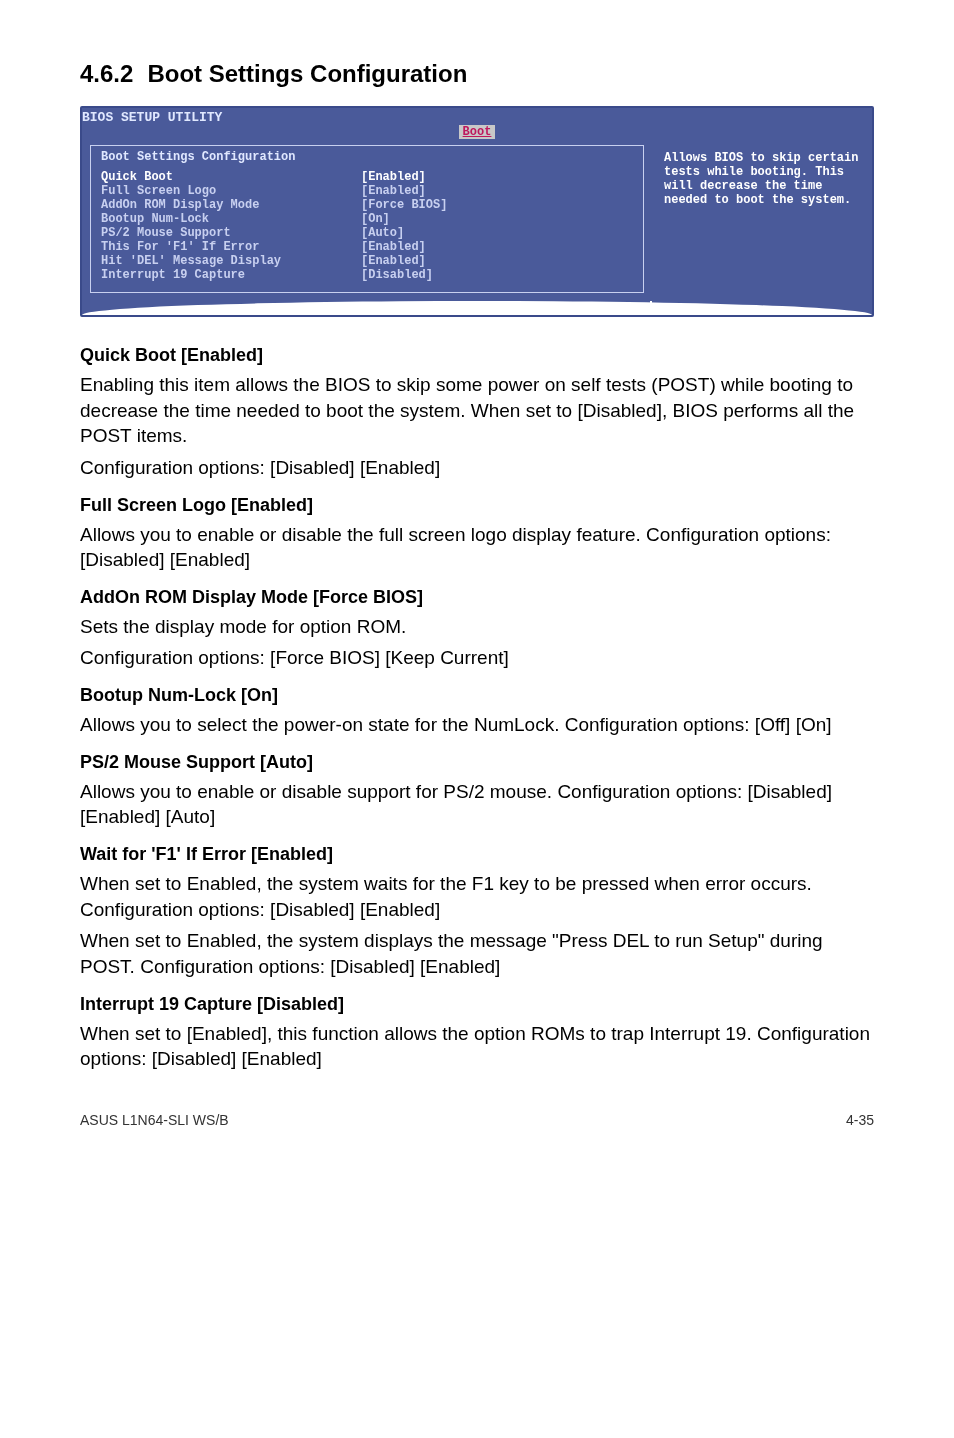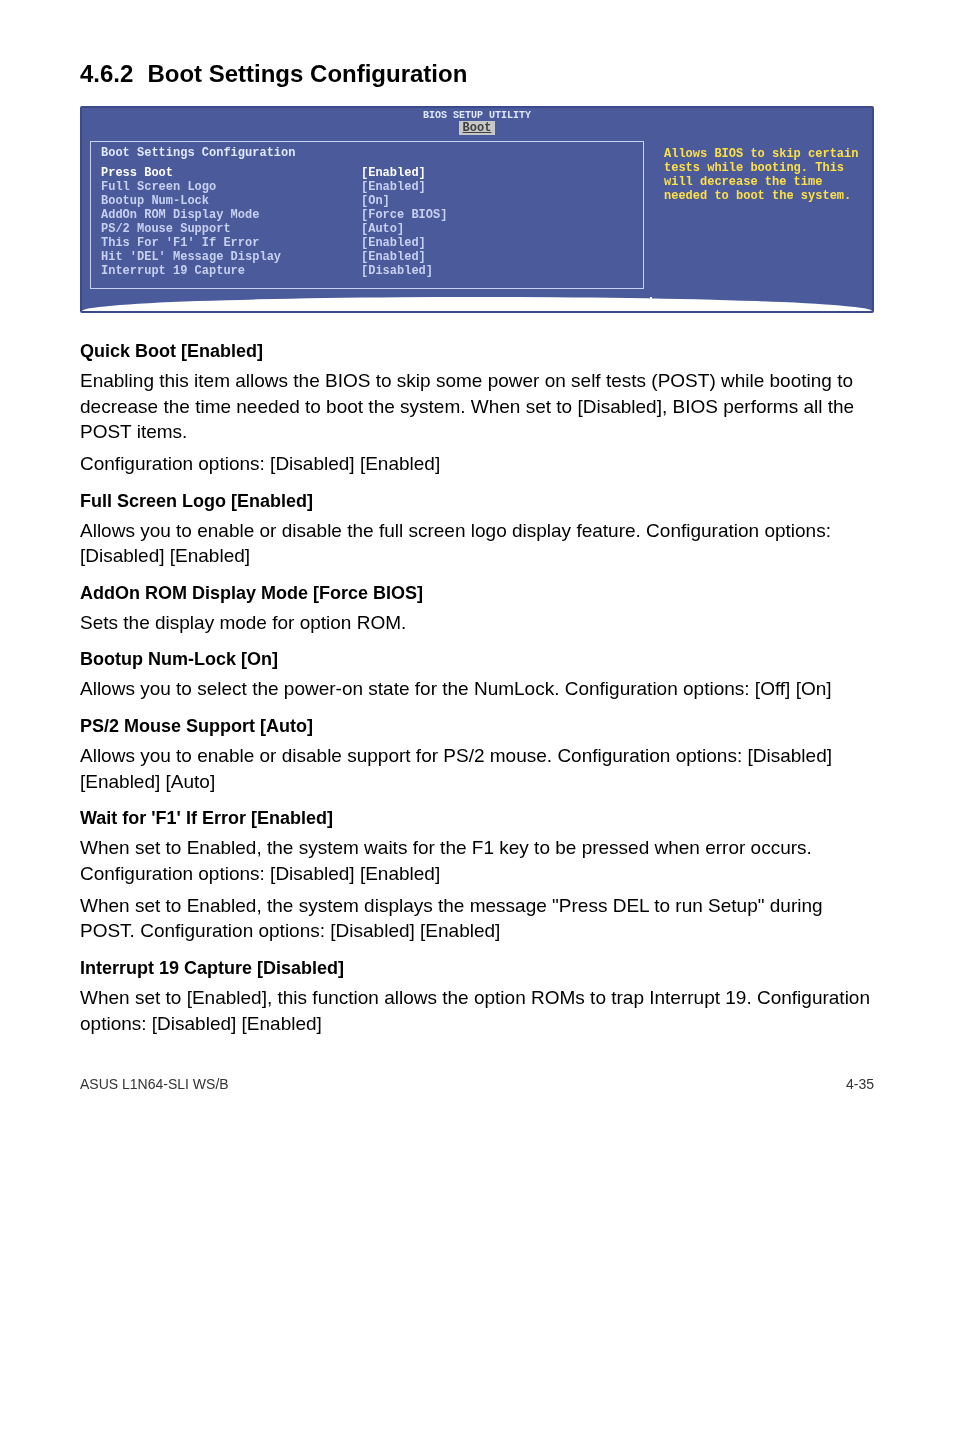--- a/index.html
+++ b/index.html
@@ -28,49 +28,48 @@
     border: 2px solid #3a4a8a;
     border-radius: 2px;
     background: #4a5a9a;
     color: #fff;
     font-family: "Courier New", monospace;
     font-size: 12px;
     margin-bottom: 28px;
     overflow: hidden;
   }
   .bios-header {
-    text-align: center;
     color: #e0e8ff;
     font-weight: bold;
     padding: 2px 0 0 0;
-    font-size: 10px;
+    font-size: 13px;
   }
   .bios-tab {
     text-align: center;
     margin-bottom: 4px;
   }
   .bios-tab span {
     background: #c8c8c8;
-    color: #404040;
+    color: #be185d;
     padding: 0 4px;
     font-weight: bold;
     text-decoration: underline;
   }
   .bios-body {
     display: flex;
     padding: 0;
   }
   .bios-left {
     flex: 1 1 auto;
     padding: 0 8px 10px 8px;
   }
   .bios-right {
     width: 220px;
     padding: 8px 12px 10px 12px;
-    color: #fde047;
+    color: #ffffff;
     font-weight: bold;
   }
   .bios-inner-box {
     border: 1px solid #c8d0f0;
     margin-top: 2px;
     padding: 4px 10px 10px 10px;
   }
   .bios-inner-title {
     color: #e0e8ff;
     font-weight: bold;
@@ -143,34 +142,34 @@
   <div class="bios-header">BIOS SETUP UTILITY</div>
   <div class="bios-tab">
     <span>Boot</span>
   </div>
   <div class="bios-body">
     <div class="bios-left">
       <div class="bios-inner-box">
         <div class="bios-inner-title">Boot Settings Configuration</div>
         <div id="bios-rows">
             <div class="bios-row highlight">
-              <span class="label">Press Boot</span>
+              <span class="label">Quick Boot</span>
               <span class="value">[Enabled]</span>
             </div>
             <div class="bios-row">
               <span class="label">Full Screen Logo</span>
               <span class="value">[Enabled]</span>
+            </div>
+            <div class="bios-row">
+              <span class="label">AddOn ROM Display Mode</span>
+              <span class="value">[Force BIOS]</span>
             </div>
             <div class="bios-row">
               <span class="label">Bootup Num-Lock</span>
               <span class="value">[On]</span>
-            </div>
-            <div class="bios-row">
-              <span class="label">AddOn ROM Display Mode</span>
-              <span class="value">[Force BIOS]</span>
             </div>
             <div class="bios-row">
               <span class="label">PS/2 Mouse Support</span>
               <span class="value">[Auto]</span>
             </div>
             <div class="bios-row">
               <span class="label">This For 'F1' If Error</span>
               <span class="value">[Enabled]</span>
             </div>
             <div class="bios-row">
@@ -192,20 +191,21 @@
 </div>
 
 <div id="content">
     <h3 class="sub">Quick Boot [Enabled]</h3>
     <p class="body">Enabling this item allows the BIOS to skip some power on self tests (POST) while booting to decrease the time needed to boot the system. When set to [Disabled], BIOS performs all the POST items.</p>
     <p class="body">Configuration options: [Disabled] [Enabled]</p>
     <h3 class="sub">Full Screen Logo [Enabled]</h3>
     <p class="body">Allows you to enable or disable the full screen logo display feature. Configuration options: [Disabled] [Enabled]</p>
     <h3 class="sub">AddOn ROM Display Mode [Force BIOS]</h3>
     <p class="body">Sets the display mode for option ROM.</p>
+    <p class="body">Configuration options: [Force BIOS] [Keep Current]</p>
     <h3 class="sub">Bootup Num-Lock [On]</h3>
     <p class="body">Allows you to select the power-on state for the NumLock. Configuration options: [Off] [On]</p>
     <h3 class="sub">PS/2 Mouse Support [Auto]</h3>
     <p class="body">Allows you to enable or disable support for PS/2 mouse. Configuration options: [Disabled] [Enabled] [Auto]</p>
     <h3 class="sub">Wait for 'F1' If Error [Enabled]</h3>
     <p class="body">When set to Enabled, the system waits for the F1 key to be pressed when error occurs. Configuration options: [Disabled] [Enabled]</p>
     <p class="body">When set to Enabled, the system displays the message "Press DEL to run Setup" during POST. Configuration options: [Disabled] [Enabled]</p>
     <h3 class="sub">Interrupt 19 Capture [Disabled]</h3>
     <p class="body">When set to [Enabled], this function allows the option ROMs to trap Interrupt 19. Configuration options: [Disabled] [Enabled]</p>
   </div>

